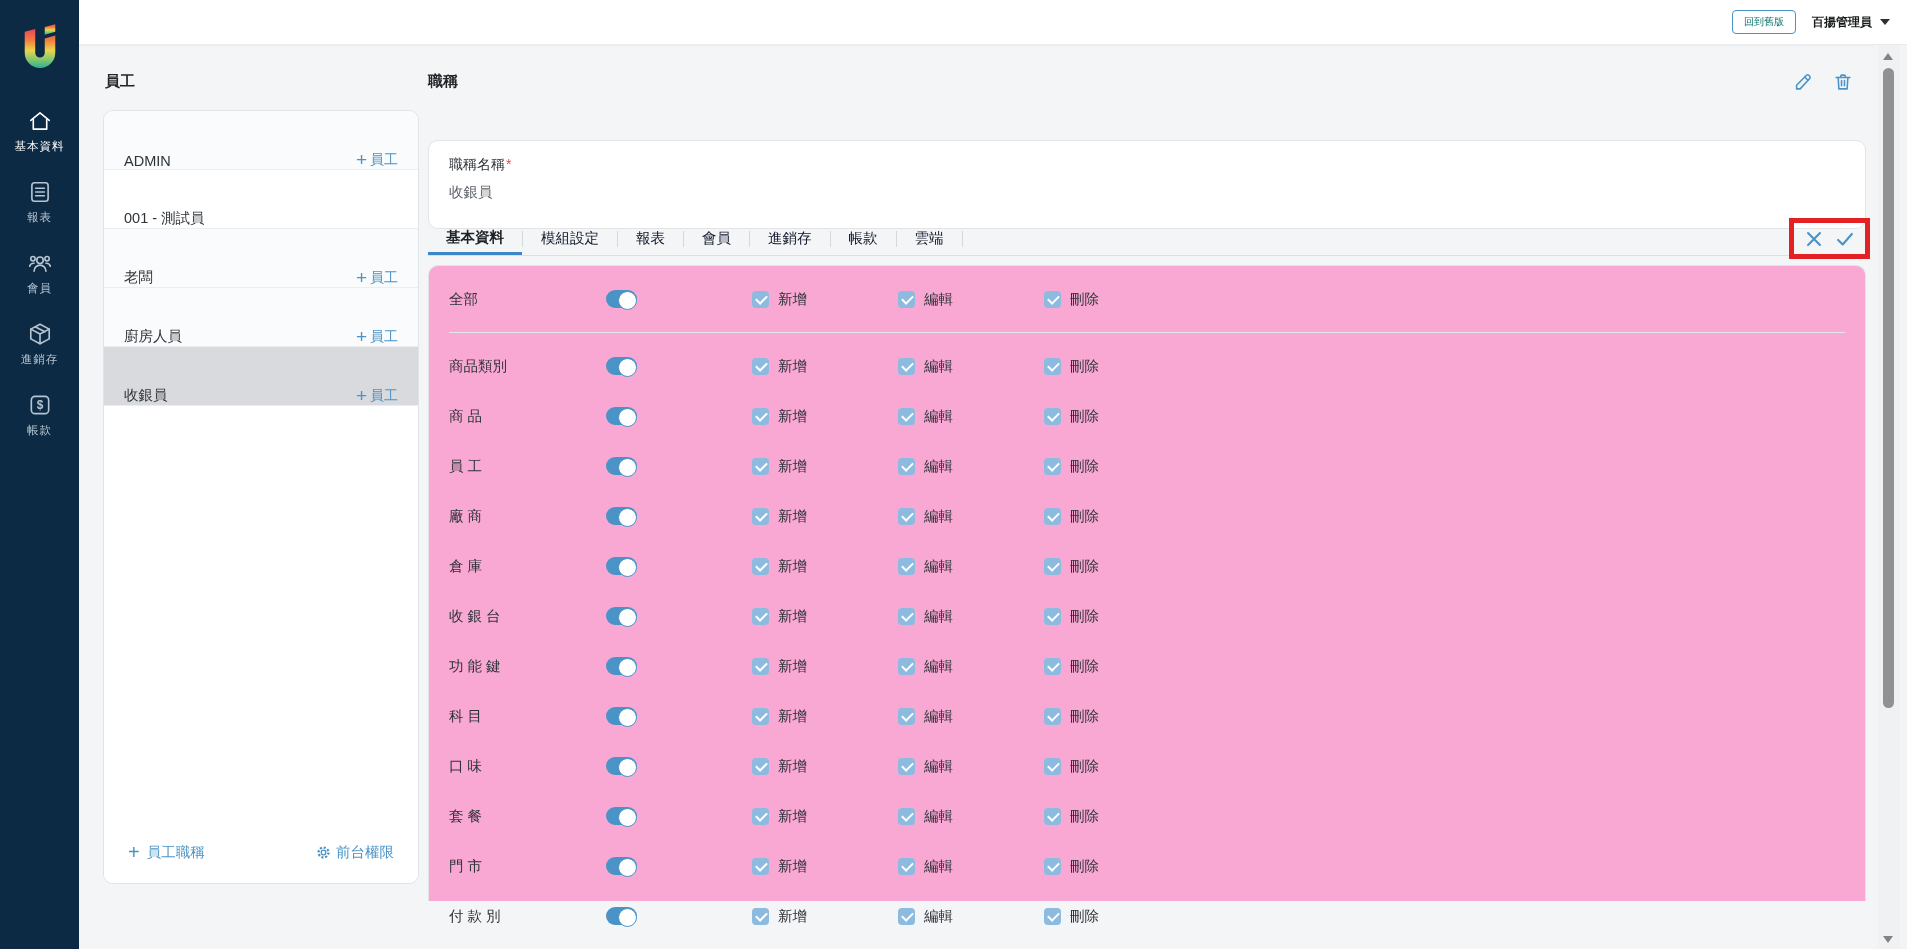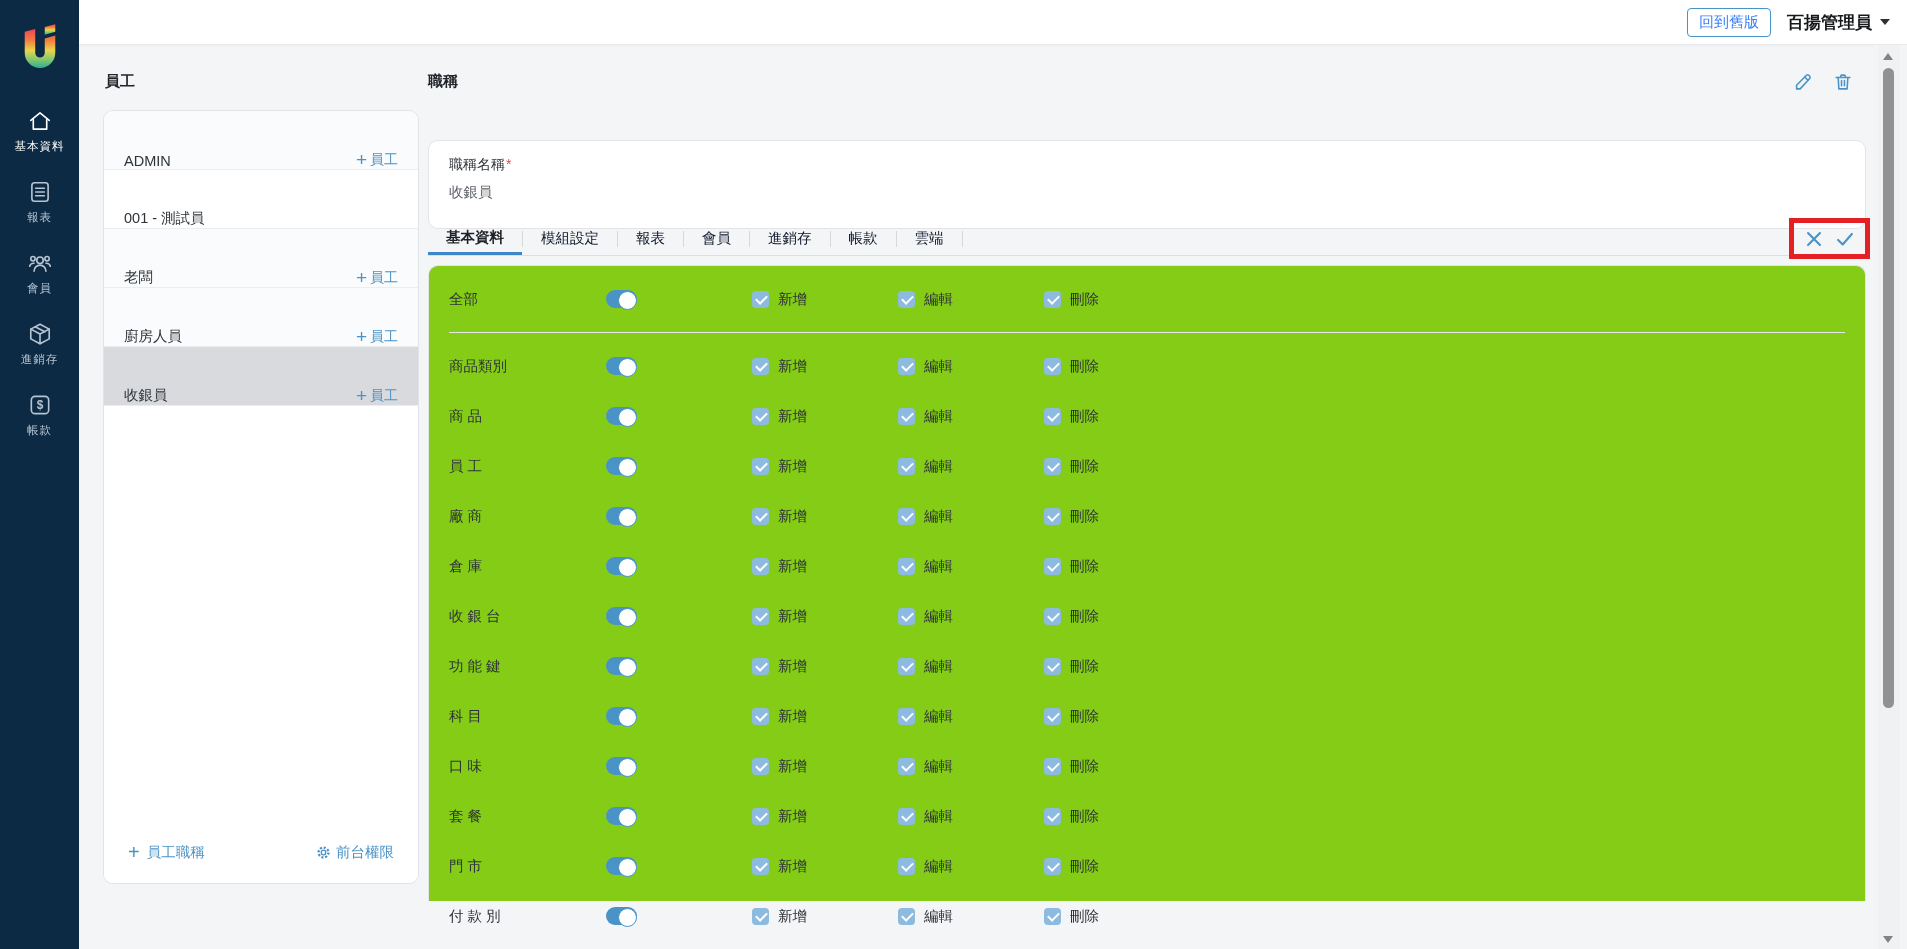--- a/index.html
+++ b/index.html
@@ -17,24 +17,24 @@
   .nav-item .nlbl { font-size:11.5px; color:#b7c5d2; letter-spacing:1px; white-space:nowrap; }
   .nav-item.active svg { stroke:#ffffff; }
   .nav-item.active .nlbl { color:#ffffff; }
   .dollar { font-size:11px; fill:#b7c5d2; stroke:none; font-weight:bold; }
 
   
   .topbar { position:absolute; left:79px; top:0; width:1828px; height:45px; background:#fff;
             border-bottom:1px solid #e9ebee; display:flex; align-items:center;
             justify-content:flex-end; padding-right:17px; gap:16px;
             box-shadow:0 1px 3px rgba(0,0,0,0.04); }
-  .backbtn { border:1px solid #4a93c7; color:#3b82f6; background:#fff; border-radius:4px;
-             font-size:15px; padding:4px 11px; cursor:pointer; font-family:inherit; }
+  .backbtn { border:1px solid #4a93c7; color:#0f766e; background:#fff; border-radius:4px;
+             font-size:10px; padding:4px 11px; cursor:pointer; font-family:inherit; }
   .usermenu { display:flex; align-items:center; gap:8px; cursor:pointer; }
-  .username { font-size:17px; font-weight:bold; color:#16181a; }
+  .username { font-size:12px; font-weight:bold; color:#16181a; }
   .caret { width:0; height:0; border-left:5px solid transparent; border-right:5px solid transparent;
            border-top:6px solid #2c2f33; }
 
   
   .panel-title { position:absolute; font-size:15px; font-weight:bold; color:#22262a; }
   #emp-title { left:105px; top:72px; }
   #main-title { left:428px; top:72px; }
 
   
   .emp-card { position:absolute; left:103px; top:110px; width:316px; height:774px; background:#fff;
@@ -75,21 +75,21 @@
   .tsep { width:1px; height:16px; background:#d5d8dc; align-self:center; }
 
   
   .confirm-box { position:absolute; left:1789px; top:218px; width:81px; height:41px;
                  border:5px solid #e32125; display:flex; align-items:center; justify-content:space-evenly; }
   .cbtn { background:none; border:none; padding:0; cursor:pointer; width:22px; height:22px; }
   .cbtn svg { width:22px; height:22px; stroke:#4a93c7; fill:none; stroke-width:2.3;
               stroke-linecap:round; stroke-linejoin:round; }
 
   
-  .perm-card { position:absolute; left:428px; top:265px; width:1438px; height:636px; background:#84cc16;
+  .perm-card { position:absolute; left:428px; top:265px; width:1438px; height:636px; background:#f9a8d4;
                border:1px solid #e2e4e8; border-bottom:none; border-radius:10px 10px 0 0;
                padding:0 20px; }
   .prow { height:50px; display:grid; grid-template-columns:157px 115px 146px 146px 1fr;
           align-items:center; }
   .prow.all { height:67px; border-bottom:1px solid #e4e6e9; margin-bottom:8px; }
   .plabel { font-size:14.5px; color:#2e3338; }
   .toggle { width:31px; height:18px; border-radius:9px; background:#4a93c7; position:relative;
             cursor:pointer; }
   .toggle::after { content:""; position:absolute; top:0.5px; right:0.5px; width:17px; height:17px;
                    background:#fff; border:1px solid #4a93c7; border-radius:50%; }

